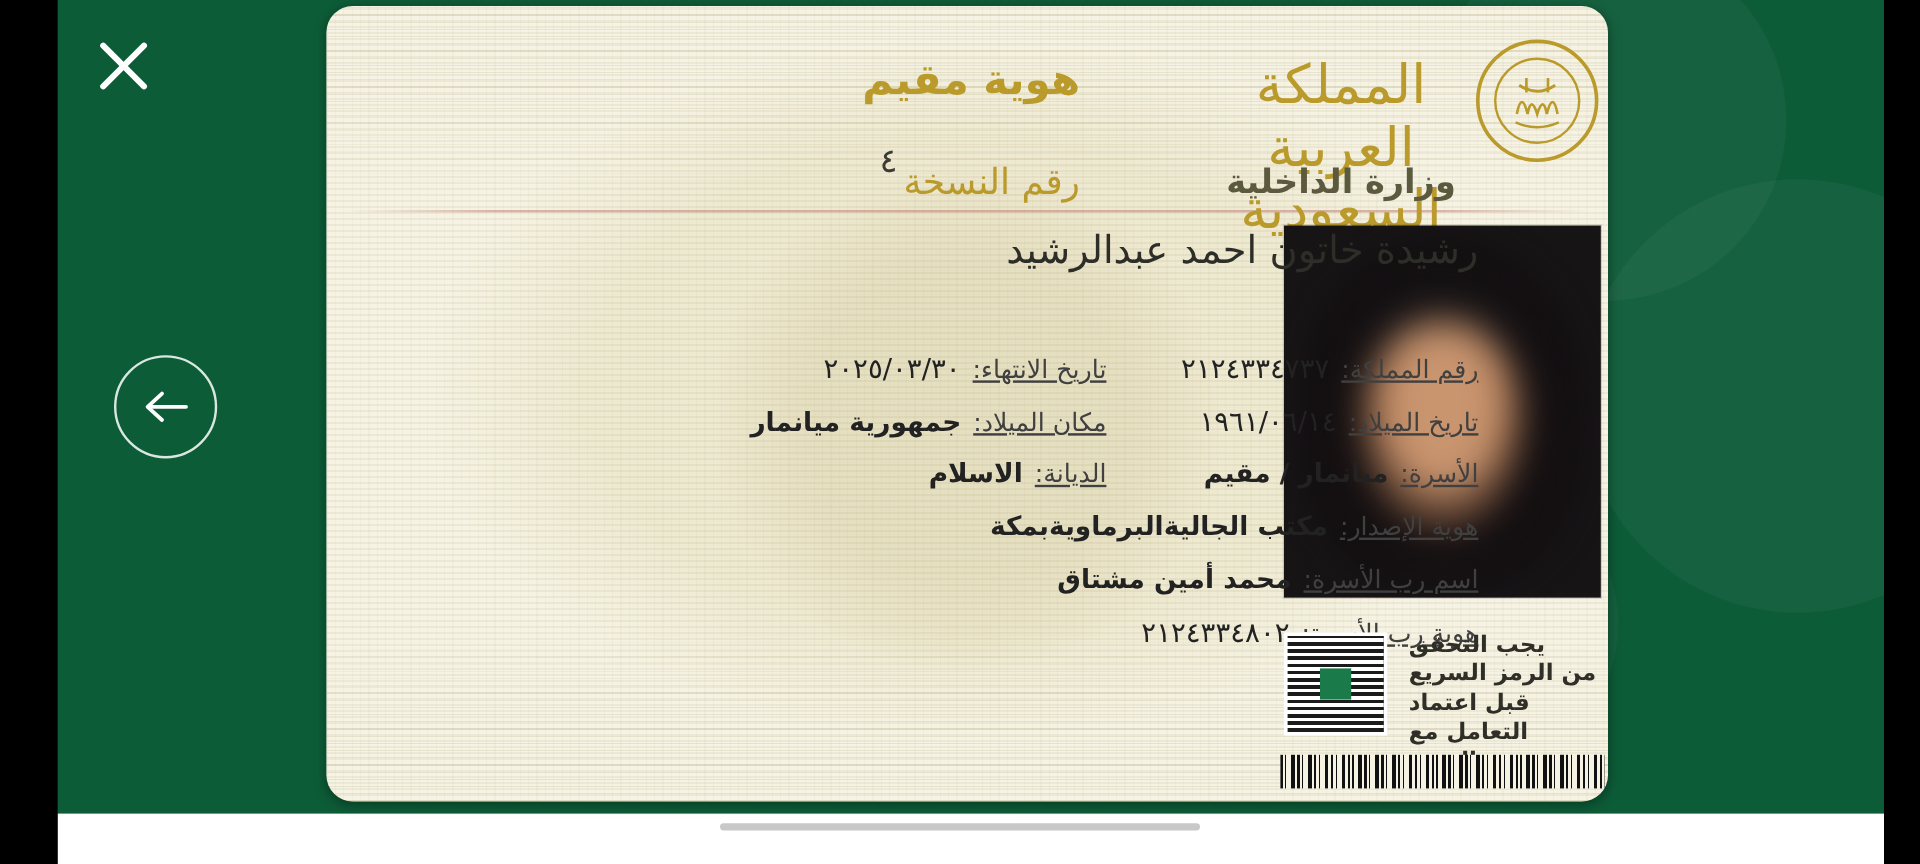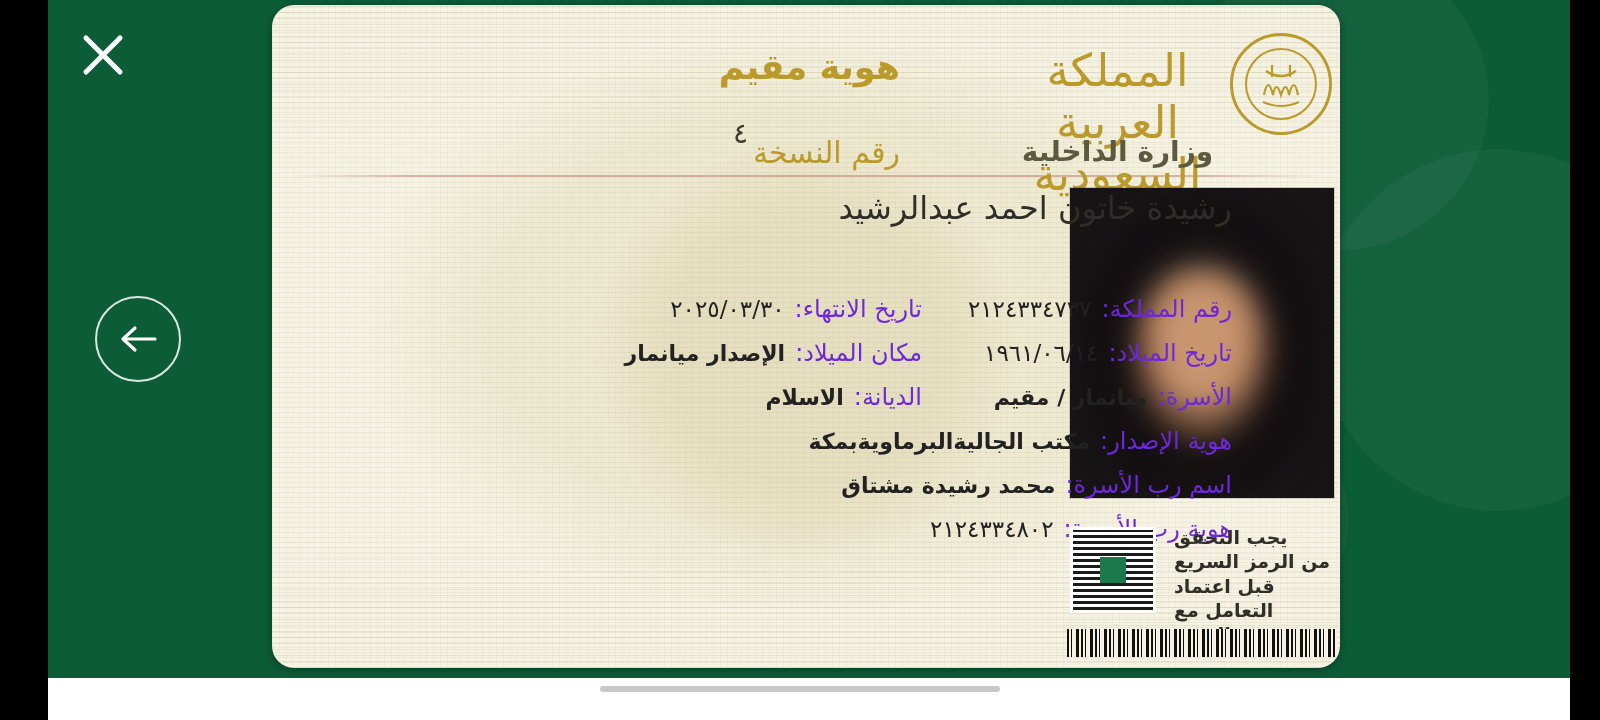--- a/index.html
+++ b/index.html
@@ -141,21 +141,21 @@
     position:absolute;top:230px;right:108px;
     font-size:29px;color:#33332c;direction:ltr;letter-spacing:.3px;
   }
 
   
   .fields{position:absolute;top:290px;right:108px;width:640px;direction:rtl;}
   .frow{display:flex;justify-content:flex-start;margin-bottom:14px;height:30px;align-items:baseline;}
   .fcol{display:flex;align-items:baseline;}
   .fcol.right{width:310px;}
   .fcol.left{width:330px;}
-  .flabel{font-size:24px;color:#6d28d9;white-space:nowrap;}
+  .flabel{font-size:21px;color:#404040;white-space:nowrap;text-decoration:underline;}
   .fvalue{font-size:22px;font-weight:bold;color:#222;margin-right:10px;white-space:nowrap;}
   .fvalue.num{font-size:23px;font-weight:normal;letter-spacing:.5px;margin-left:48px;}
   .frow.single .fcol{width:auto;}
 
   
   .qr-panel{
     position:absolute;left:798px;top:522px;width:264px;height:86px;
   }
   .qr{
     position:absolute;left:0;top:0;width:86px;height:86px;background:#fff;padding:3px;box-sizing:border-box;
@@ -249,21 +249,21 @@
         </div>
       </div>
 
       <div class="frow">
         <div class="fcol right">
           <span class="flabel">تاريخ الميلاد:</span>
           <span class="fvalue num">١٩٦١/٠٦/١٤</span>
         </div>
         <div class="fcol left">
           <span class="flabel">مكان الميلاد:</span>
-          <span class="fvalue">الإصدار ميانمار</span>
+          <span class="fvalue">جمهورية ميانمار</span>
         </div>
       </div>
 
       <div class="frow">
         <div class="fcol right">
           <span class="flabel">الأسرة:</span>
           <span class="fvalue">ميانمار / مقيم</span>
         </div>
         <div class="fcol left">
           <span class="flabel">الديانة:</span>
@@ -274,21 +274,21 @@
       <div class="frow single">
         <div class="fcol">
           <span class="flabel">هوية الإصدار:</span>
           <span class="fvalue">مكتب الجالية‌البرماوية‌بمكة</span>
         </div>
       </div>
 
       <div class="frow single">
         <div class="fcol">
           <span class="flabel">اسم رب الأسرة:</span>
-          <span class="fvalue">محمد رشيدة  مشتاق</span>
+          <span class="fvalue">محمد أمين  مشتاق</span>
         </div>
       </div>
 
       <div class="frow single">
         <div class="fcol">
           <span class="flabel">هوية رب الأسرة:</span>
           <span class="fvalue num">٢١٢٤٣٣٤٨٠٢</span>
         </div>
       </div>
     </div>

